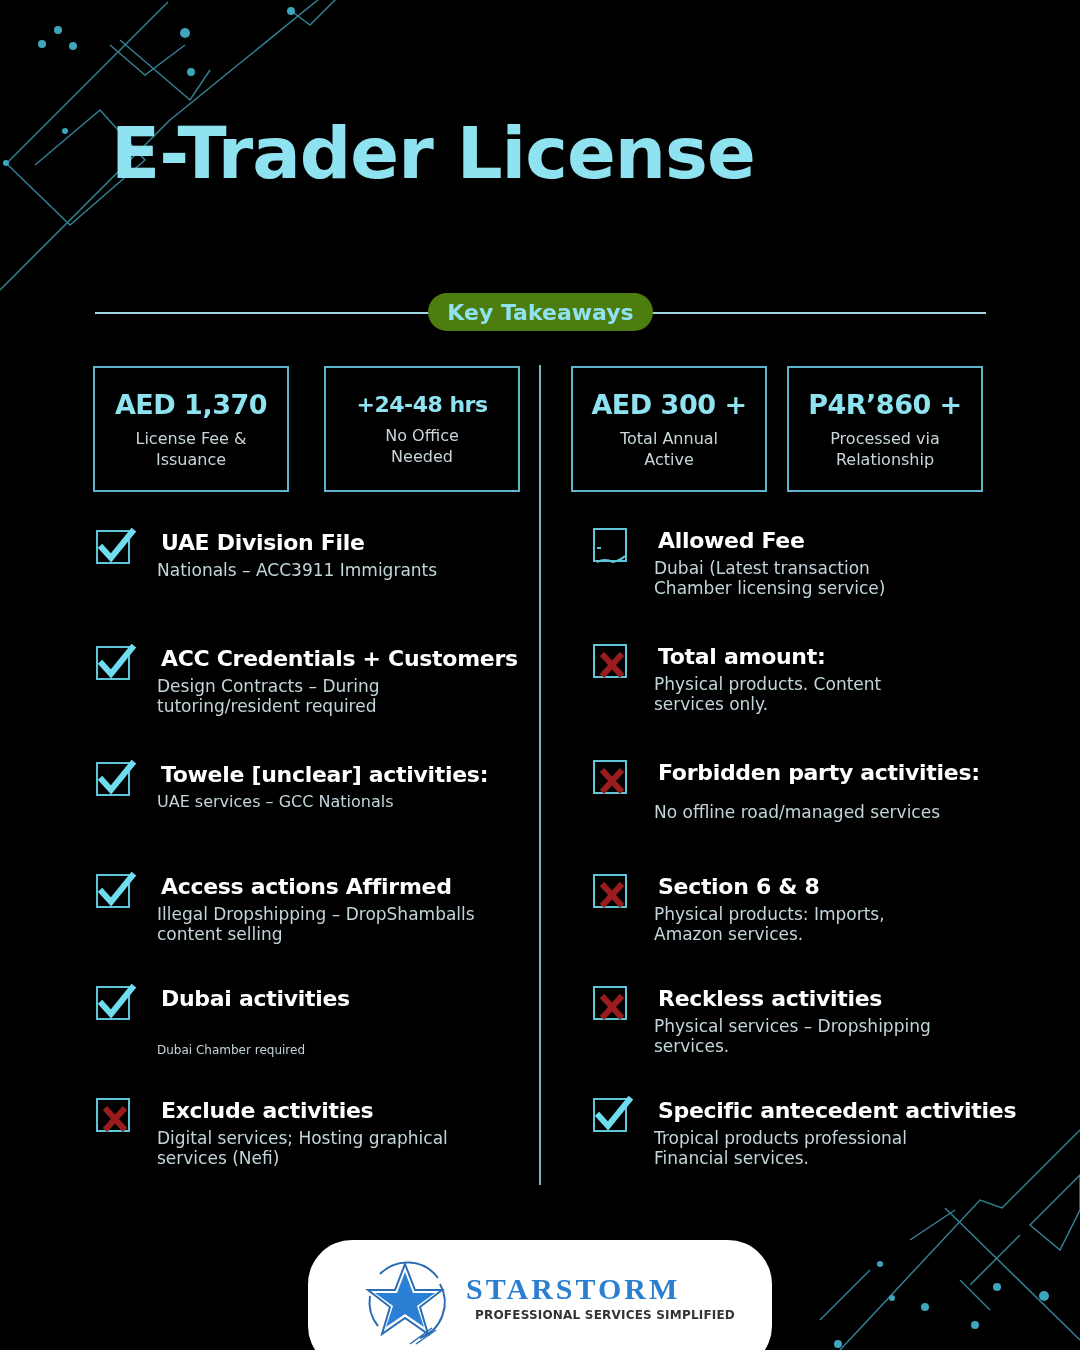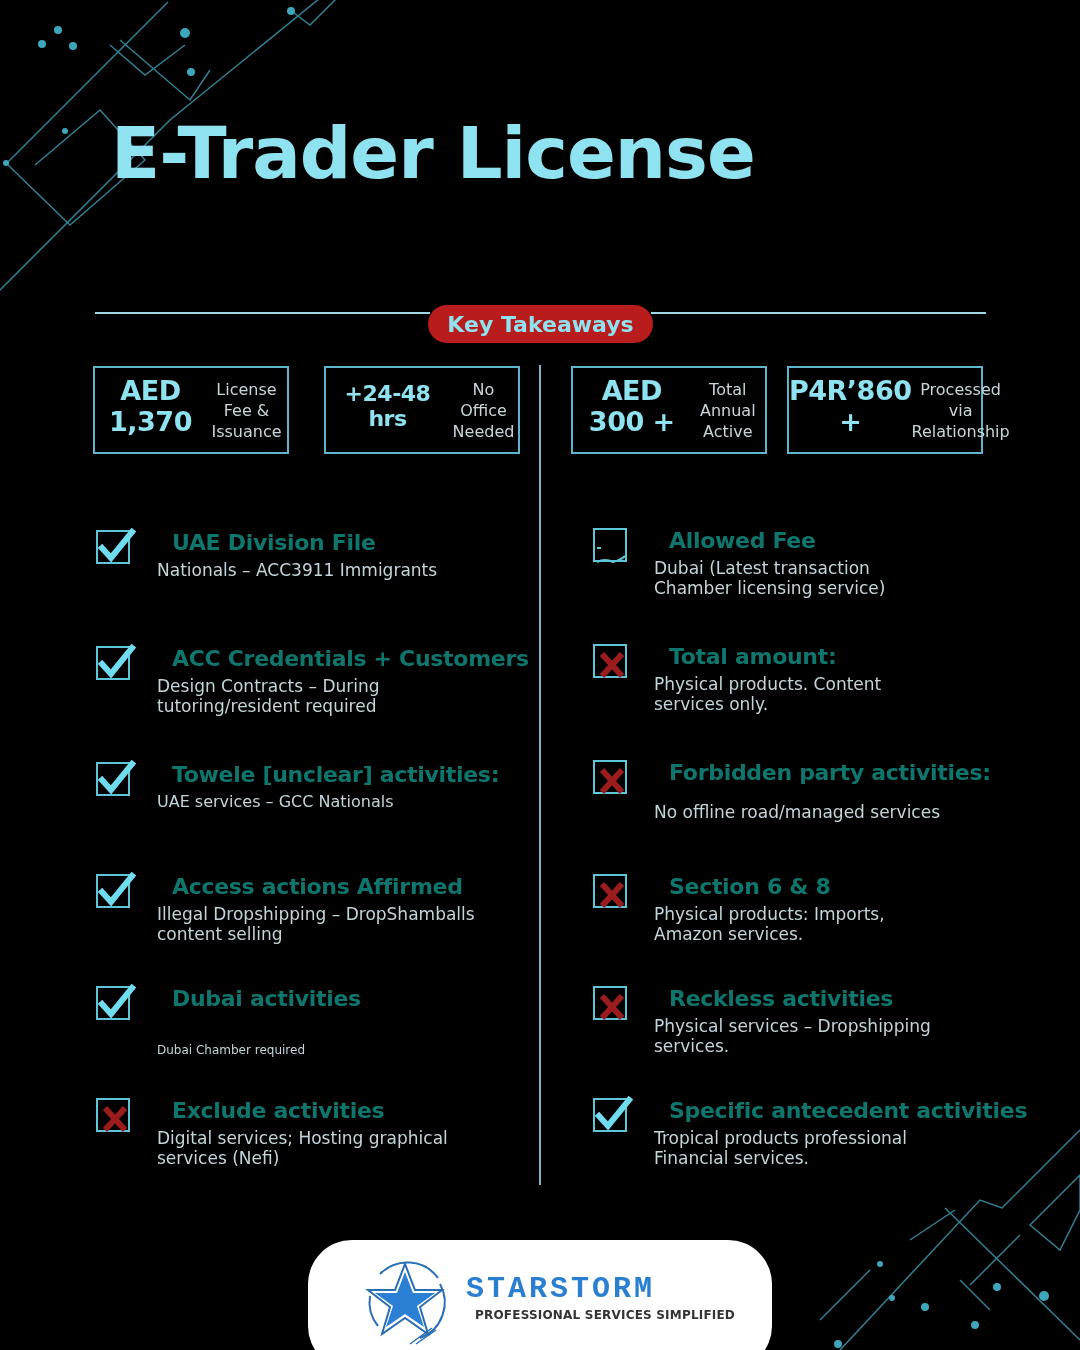--- a/index.html
+++ b/index.html
@@ -9,48 +9,48 @@
   }
   .deco { position:absolute; left:0; top:0; pointer-events:none; }
   .title {
     position:absolute; left:93px; top:92px; margin:18px;
     font-family:"DejaVu Sans", sans-serif; font-weight:bold;
     font-size:72px; line-height:86px; color:#8fe3f0; letter-spacing:-1px;
   }
   .divider-row { position:absolute; left:95px; top:293px; width:891px; height:38px; }
   .hline { position:absolute; top:19px; height:2px; background:#9fd6e4; }
   .pill {
-    position:absolute; left:333px; top:12px; width:225px; height:38px;
-    background:#b91c1c; border-radius:19px;
+    position:absolute; left:333px; top:0; width:225px; height:38px;
+    background:#4d7c0f; border-radius:19px;
     display:flex; align-items:center; justify-content:center;
     font-weight:bold; font-size:22px; color:#8fe3f0;
   }
   .vline { position:absolute; left:539px; top:365px; width:2px; height:820px; background:#7fb3c4; }
   .stat {
-    position:absolute; top:366px; width:196px; height:88px;
+    position:absolute; top:366px; width:196px; height:126px;
     border:2px solid #5fb6cc; box-sizing:border-box;
-    display:flex; flex-direction:row; align-items:center; justify-content:flex-start; text-align:center;
+    display:flex; flex-direction:column; align-items:center; justify-content:center; text-align:center;
   }
   .stat .val { font-weight:bold; font-size:27px; color:#8fe3f0; margin-bottom:8px; letter-spacing:-0.5px; }
   .stat .val.small { font-size:22px; }
   .stat .lab { font-size:16px; line-height:21px; color:#c7d6db; white-space:pre-line; }
   .item { position:absolute; width:400px; }
   .item .box {
     position:absolute; left:0; top:0; width:34px; height:34px;
     border:2px solid #5fc6da; box-sizing:border-box;
   }
   .item .box svg { position:absolute; left:-2px; top:-6px; }
-  .item .head { position:absolute; left:76px; top:0; font-weight:bold; font-size:22px; color:#0f766e; white-space:nowrap; letter-spacing:-0.3px; }
+  .item .head { position:absolute; left:65px; top:0; font-weight:bold; font-size:22px; color:#ffffff; white-space:nowrap; letter-spacing:-0.3px; }
   .item .desc { position:absolute; left:61px; top:30px; font-size:17px; line-height:20px; color:#c2d5db; white-space:pre-line; }
   .logo-pill {
     position:absolute; left:308px; top:1240px; width:464px; height:130px;
     background:#fff; border-radius:44px;
   }
   .logo-name {
-    position:absolute; left:158px; top:32px; font-family:Liberation Mono, monospace; font-weight:bold;
+    position:absolute; left:158px; top:32px; font-family:Liberation Serif, serif; font-weight:bold;
     font-size:30px; letter-spacing:3px; color:#2a7fd0;
   }
   .logo-tag { position:absolute; left:167px; top:68px; font-size:12px; font-weight:bold; color:#333; letter-spacing:0.2px; }
 </style>
 </head>
 <body>
 
 <svg class="deco" width="540" height="300" viewBox="0 0 540 300">
   <g stroke="#3a8fa3" stroke-width="1.5" fill="none" opacity="0.9">
     <path d="M0 290 L170 120 L330 -10"></path>

